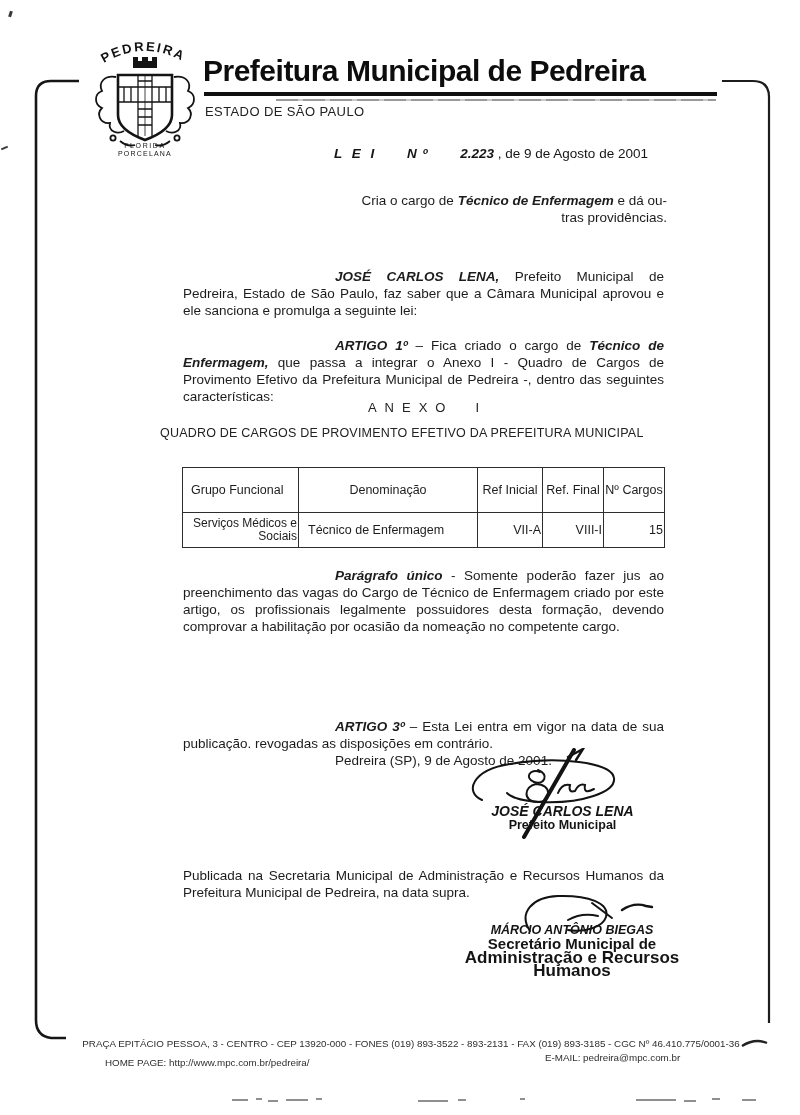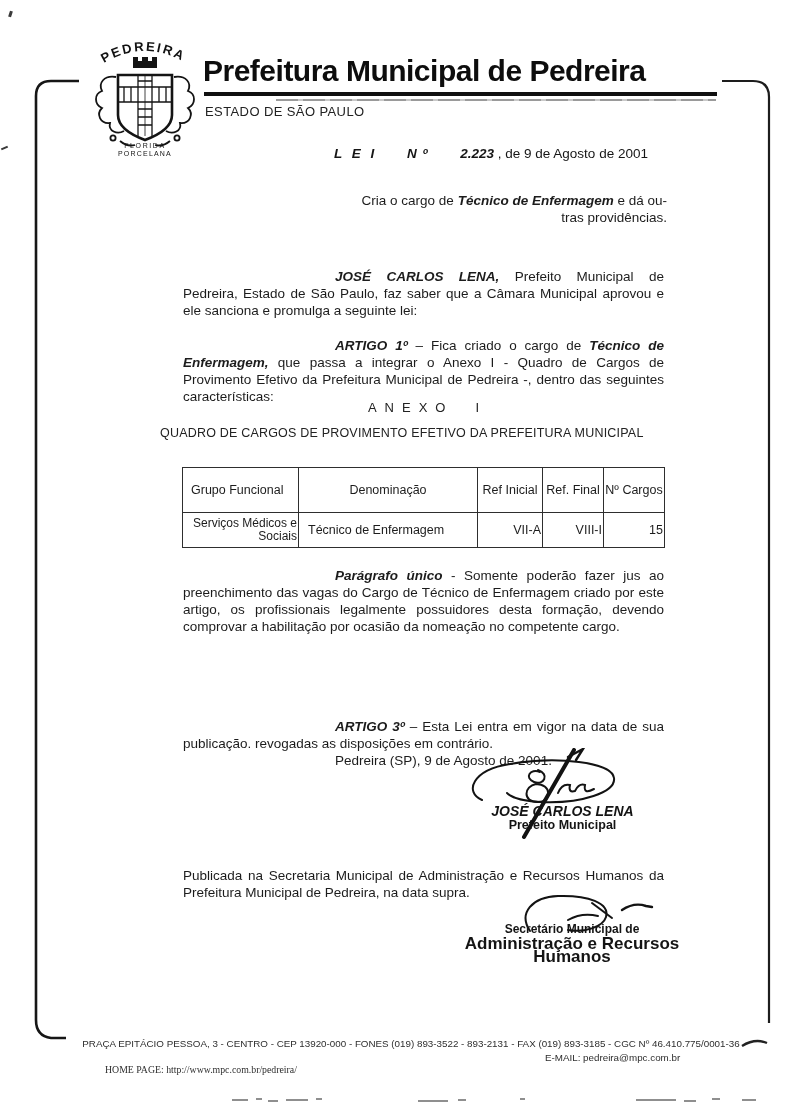--- a/index.html
+++ b/index.html
@@ -52,21 +52,21 @@
   .dateline{top:752px;left:335px;font-size:13.5px;}
   
   .sig1-block{top:803px;left:450px;width:225px;text-align:center;}
   .sig2-block{top:923px;left:428px;width:288px;text-align:center;}
   .sig-name{font-size:14px;font-weight:bold;font-style:italic;color:#141414;}
   .sig-role{font-size:12.5px;font-weight:bold;color:#141414;line-height:13.5px;}
   .p-publicada{top:853px;text-indent:0;}
   
   .footer1{top:1038px;left:73px;width:676px;text-align:center;font-size:9.8px;color:#2e2e2e;white-space:nowrap;}
   .footer2{top:1052px;left:73px;width:676px;font-size:9.8px;color:#2e2e2e;}
-  .footer-home{position:absolute;left:32px;top:12px;font-family:Liberation Serif, serif;}
+  .footer-home{position:absolute;left:32px;top:5px;}
   .footer-mail{position:absolute;left:472px;top:0;}
   
   .dot{background:#3a3a3a;}
   .dash{background:#8f8f8f;height:2px;}
   svg{display:block;}
 </style>
 </head>
 <body>
 
 <div class="page">
@@ -183,21 +183,22 @@
 
   <svg class="abs" style="left:518px;top:893px;" width="140" height="50" viewBox="0 0 140 50">
     <g fill="none" stroke="#131313" stroke-width="2" stroke-linecap="round">
       <path d="M12,38 C0,20 14,4 40,3 C70,2 92,10 88,24 C85,34 66,40 50,37"></path>
       <path d="M50,27 q14,-8 30,-4"></path>
       <path d="M74,10 l20,15"></path>
       <path d="M104,17 q12,-8 24,-4 l6,1" stroke-width="2.4"></path>
     </g>
   </svg>
   <div class="abs sig2-block">
-    <div class="sig-role" style="font-size:12px;">Secretário Municipal de</div>
+    <div class="sig-name" style="font-size:12.5px;">MÁRCIO ANTÔNIO BIEGAS</div>
+    <div class="sig-role" style="font-size:15px;">Secretário Municipal de</div>
     <div class="sig-role" style="font-size:17px;">Administração e Recursos Humanos</div>
   </div>
 
   <div class="abs footer1">PRAÇA EPITÁCIO PESSOA, 3 - CENTRO - CEP 13920-000 - FONES (019) 893-3522 - 893-2131 - FAX (019) 893-3185 - CGC Nº 46.410.775/0001-36</div>
   <div class="abs footer2">
     <span class="footer-home"><span>HOME PAGE: </span><span>http://www.mpc.com.br/pedreira/</span></span>
     <span class="footer-mail"><span>E-MAIL: </span><span>pedreira@mpc.com.br</span></span>
   </div>
 
   <div class="abs dash" style="left:232px;top:1099px;width:16px;"></div>

